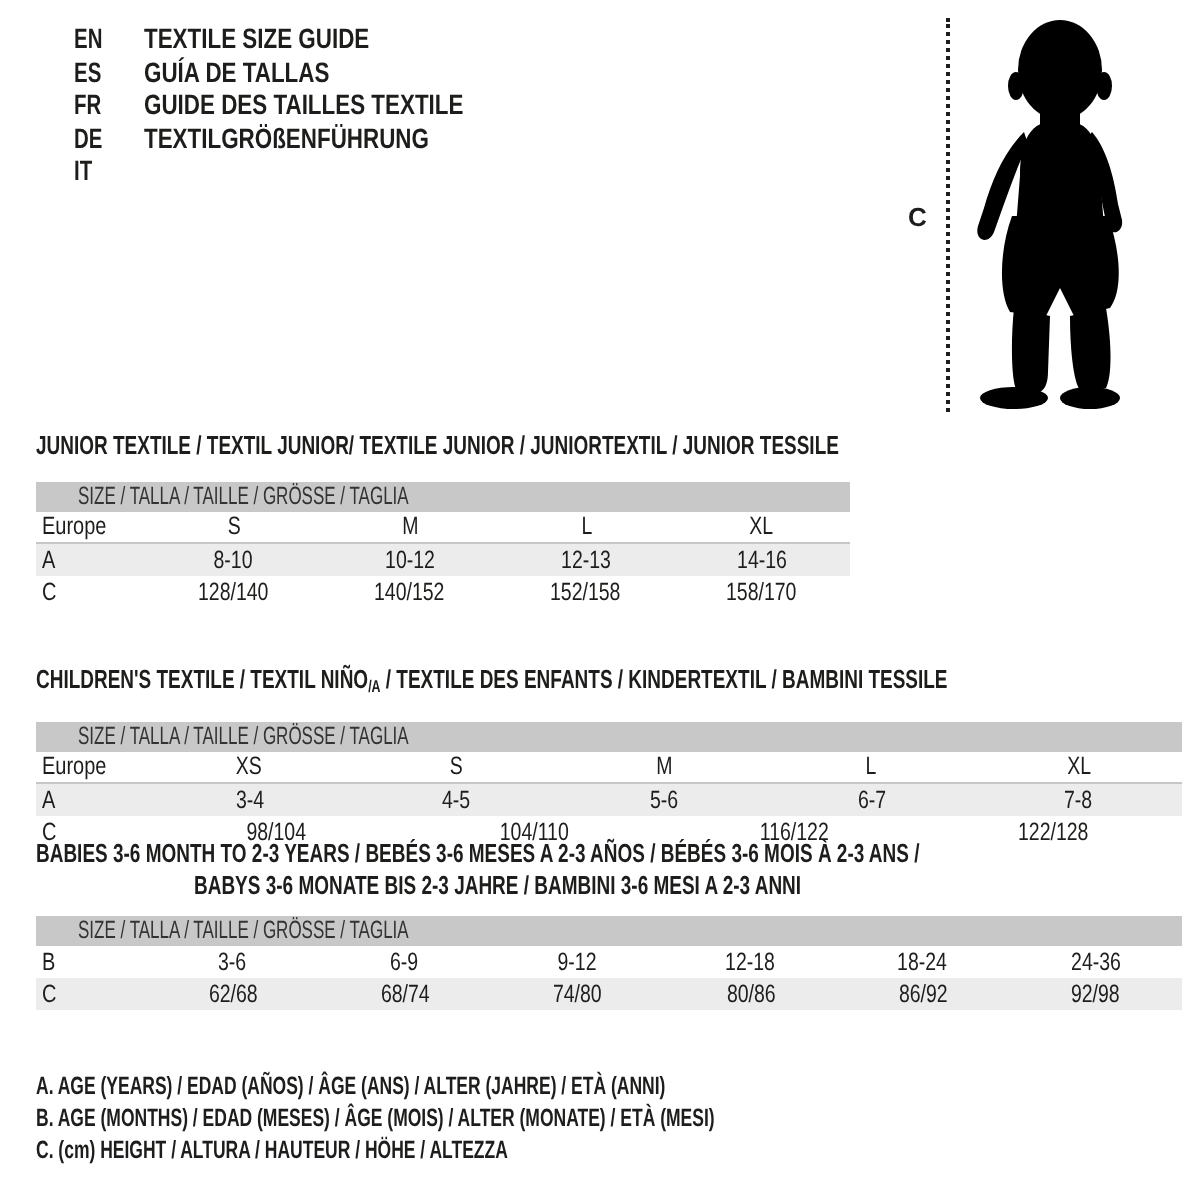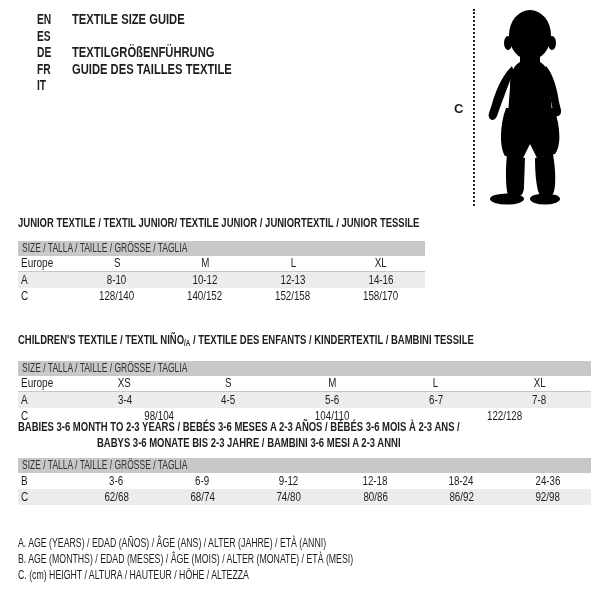--- a/index.html
+++ b/index.html
@@ -22,56 +22,57 @@
   .figure { position:absolute; left:440px; top:0; width:160px; height:215px; }
   .dotted-line { position:absolute; left:33px; top:9px; height:197px; width:0;
     border-left:2.4px dotted #1d1d1b; }
   .height-label { position:absolute; left:14px; top:101px; font-size:13px; font-weight:bold; }
   .silhouette { position:absolute; left:40px; top:6px; }
 
   
   .sec { position:absolute; left:18px; }
   .sec-title { font-size:13px; font-weight:bold; line-height:14px;text-align:center; }
   .t-sub { font-size:8.5px; vertical-align:-2px; }
-  .size-bar { background:#c8c8c8; height:15px; line-height:15.5px; padding-left:4px;
+  .size-bar { background:#c8c8c8; height:15px; line-height:15.5px; padding-left:21px;
     font-size:12.5px; color:#333333; }
   .size-bar .cxl { transform:scaleX(.68); }
   .trow { display:flex; height:16px; line-height:16px; font-size:12.5px; }
   .trow.hairline { height:15px; line-height:15px; border-bottom:1px solid #c6c6c6; }
   .trow.shade { background:#ececec; }
   .rlabel { width:52px; padding-left:3px; }
   .rlabel .cxl { transform:scaleX(.8); }
   .cell { flex:1; text-align:center; }
 
   .gap1 { height:11px; }
   .gap2 { height:7px; }
 
   
   .notes { position:absolute; left:18px; top:535px; }
-  .note-line { height:16px; line-height:16px; font-size:12.5px; font-weight:normal; }
+  .note-line { height:16px; line-height:16px; font-size:12.5px; font-weight:bold; }
   .note-line .cxl { transform:scaleX(.7); }
 </style>
 </head>
 <body>
 
 <div class="lang-block">
   <div class="lang-row">
     <span class="lang-code"><span class="cxl">EN</span></span>
     <span class="lang-label"><span class="cxl">TEXTILE SIZE GUIDE</span></span>
   </div>
   <div class="lang-row">
     <span class="lang-code"><span class="cxl">ES</span></span>
+    <span class="lang-label"><span class="cxl">GUÍA DE TALLAS</span></span>
+  </div>
+  <div class="lang-row">
+    <span class="lang-code"><span class="cxl">FR</span></span>
+    <span class="lang-label"><span class="cxl">GUIDE DES TAILLES TEXTILE</span></span>
   </div>
   <div class="lang-row">
     <span class="lang-code"><span class="cxl">DE</span></span>
     <span class="lang-label"><span class="cxl">TEXTILGRÖßENFÜHRUNG</span></span>
-  </div>
-  <div class="lang-row">
-    <span class="lang-code"><span class="cxl">FR</span></span>
-    <span class="lang-label"><span class="cxl">GUIDE DES TAILLES TEXTILE</span></span>
   </div>
   <div class="lang-row">
     <span class="lang-code"><span class="cxl">IT</span></span>
   </div>
 </div>
 
 <div class="figure">
   <div class="dotted-line"></div>
   <div class="height-label">C</div>
   <svg class="silhouette" width="92" height="200" viewBox="0 0 92 200" fill="#000000">
@@ -139,20 +140,21 @@
       <span class="cell"><span class="cxc">3-4</span></span>
       <span class="cell"><span class="cxc">4-5</span></span>
       <span class="cell"><span class="cxc">5-6</span></span>
       <span class="cell"><span class="cxc">6-7</span></span>
       <span class="cell"><span class="cxc">7-8</span></span>
     </div>
     <div class="trow">
       <span class="rlabel"><span class="cxl">C</span></span>
       <span class="cell"><span class="cxc">98/104</span></span>
       <span class="cell"><span class="cxc">104/110</span></span>
+      <span class="cell"><span class="cxc">116/122</span></span>
       <span class="cell"><span class="cxc">122/128</span></span>
     </div>
   </div>
 </div>
 
 <div class="sec" style="top:419px; width:573px;">
   <div class="sec-title" style="line-height:16px;">
     <div><span class="cxl">BABIES 3-6 MONTH TO 2-3 YEARS / BEBÉS 3-6 MESES A 2-3 AÑOS / BÉBÉS 3-6 MOIS À 2-3 ANS /</span></div>
     <div><span class="cxl">BABYS 3-6 MONATE BIS 2-3 JAHRE / BAMBINI 3-6 MESI A 2-3 ANNI</span></div>
   </div>

